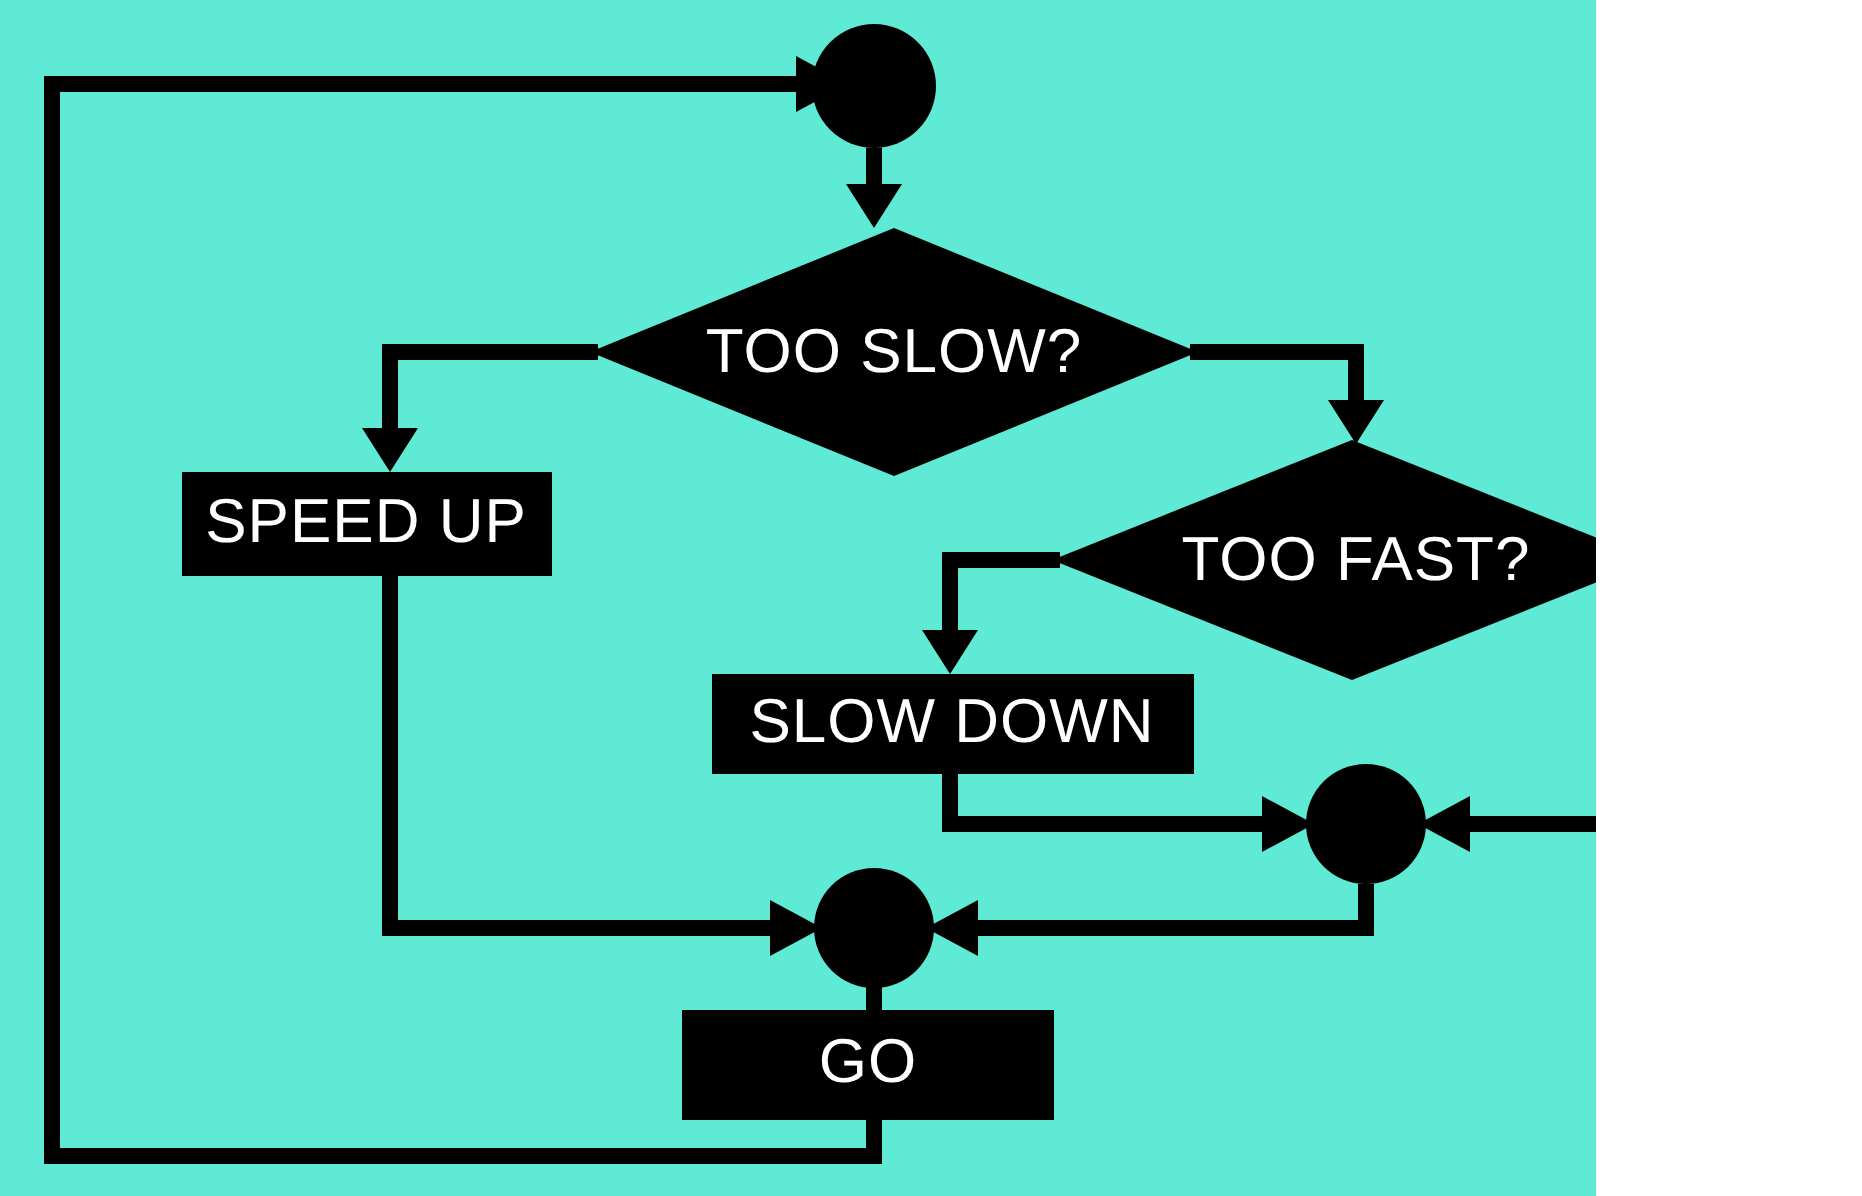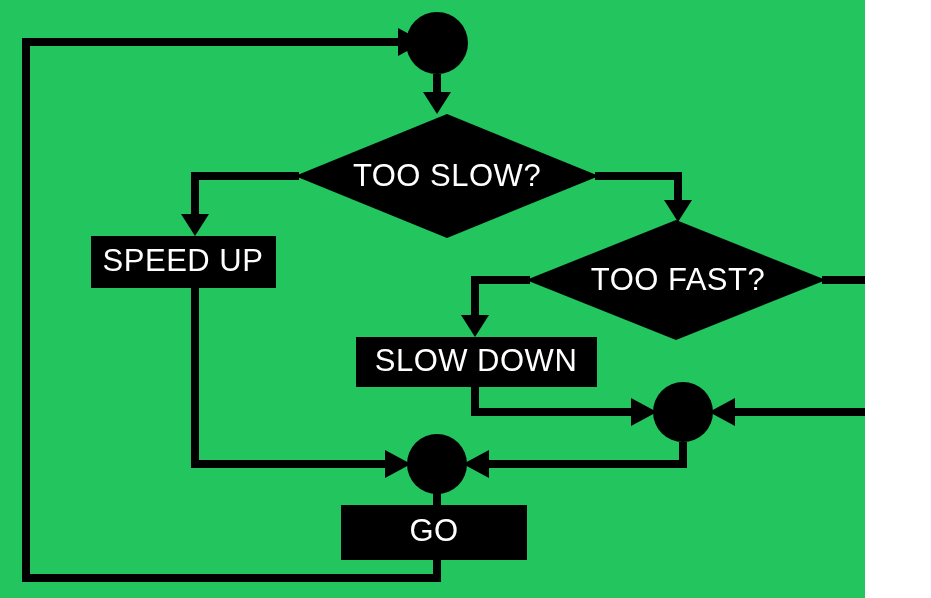--- a/index.html
+++ b/index.html
@@ -6,23 +6,23 @@
   html, body {
     margin: 0;
     padding: 0;
     background: #ffffff;
   }
   body {
     font-family: "Liberation Sans", sans-serif;
   }
   #diagram-root {
     position: relative;
-    width: 865px;
+    width: 798px;
     height: 598px;
-    background: #22c55e;
+    background: #5eead4;
     overflow: hidden;
   }
   #flow-svg {
     position: absolute;
     top: 0;
     left: 0;
     width: 931px;
     height: 598px;
   }
   .node-label {

